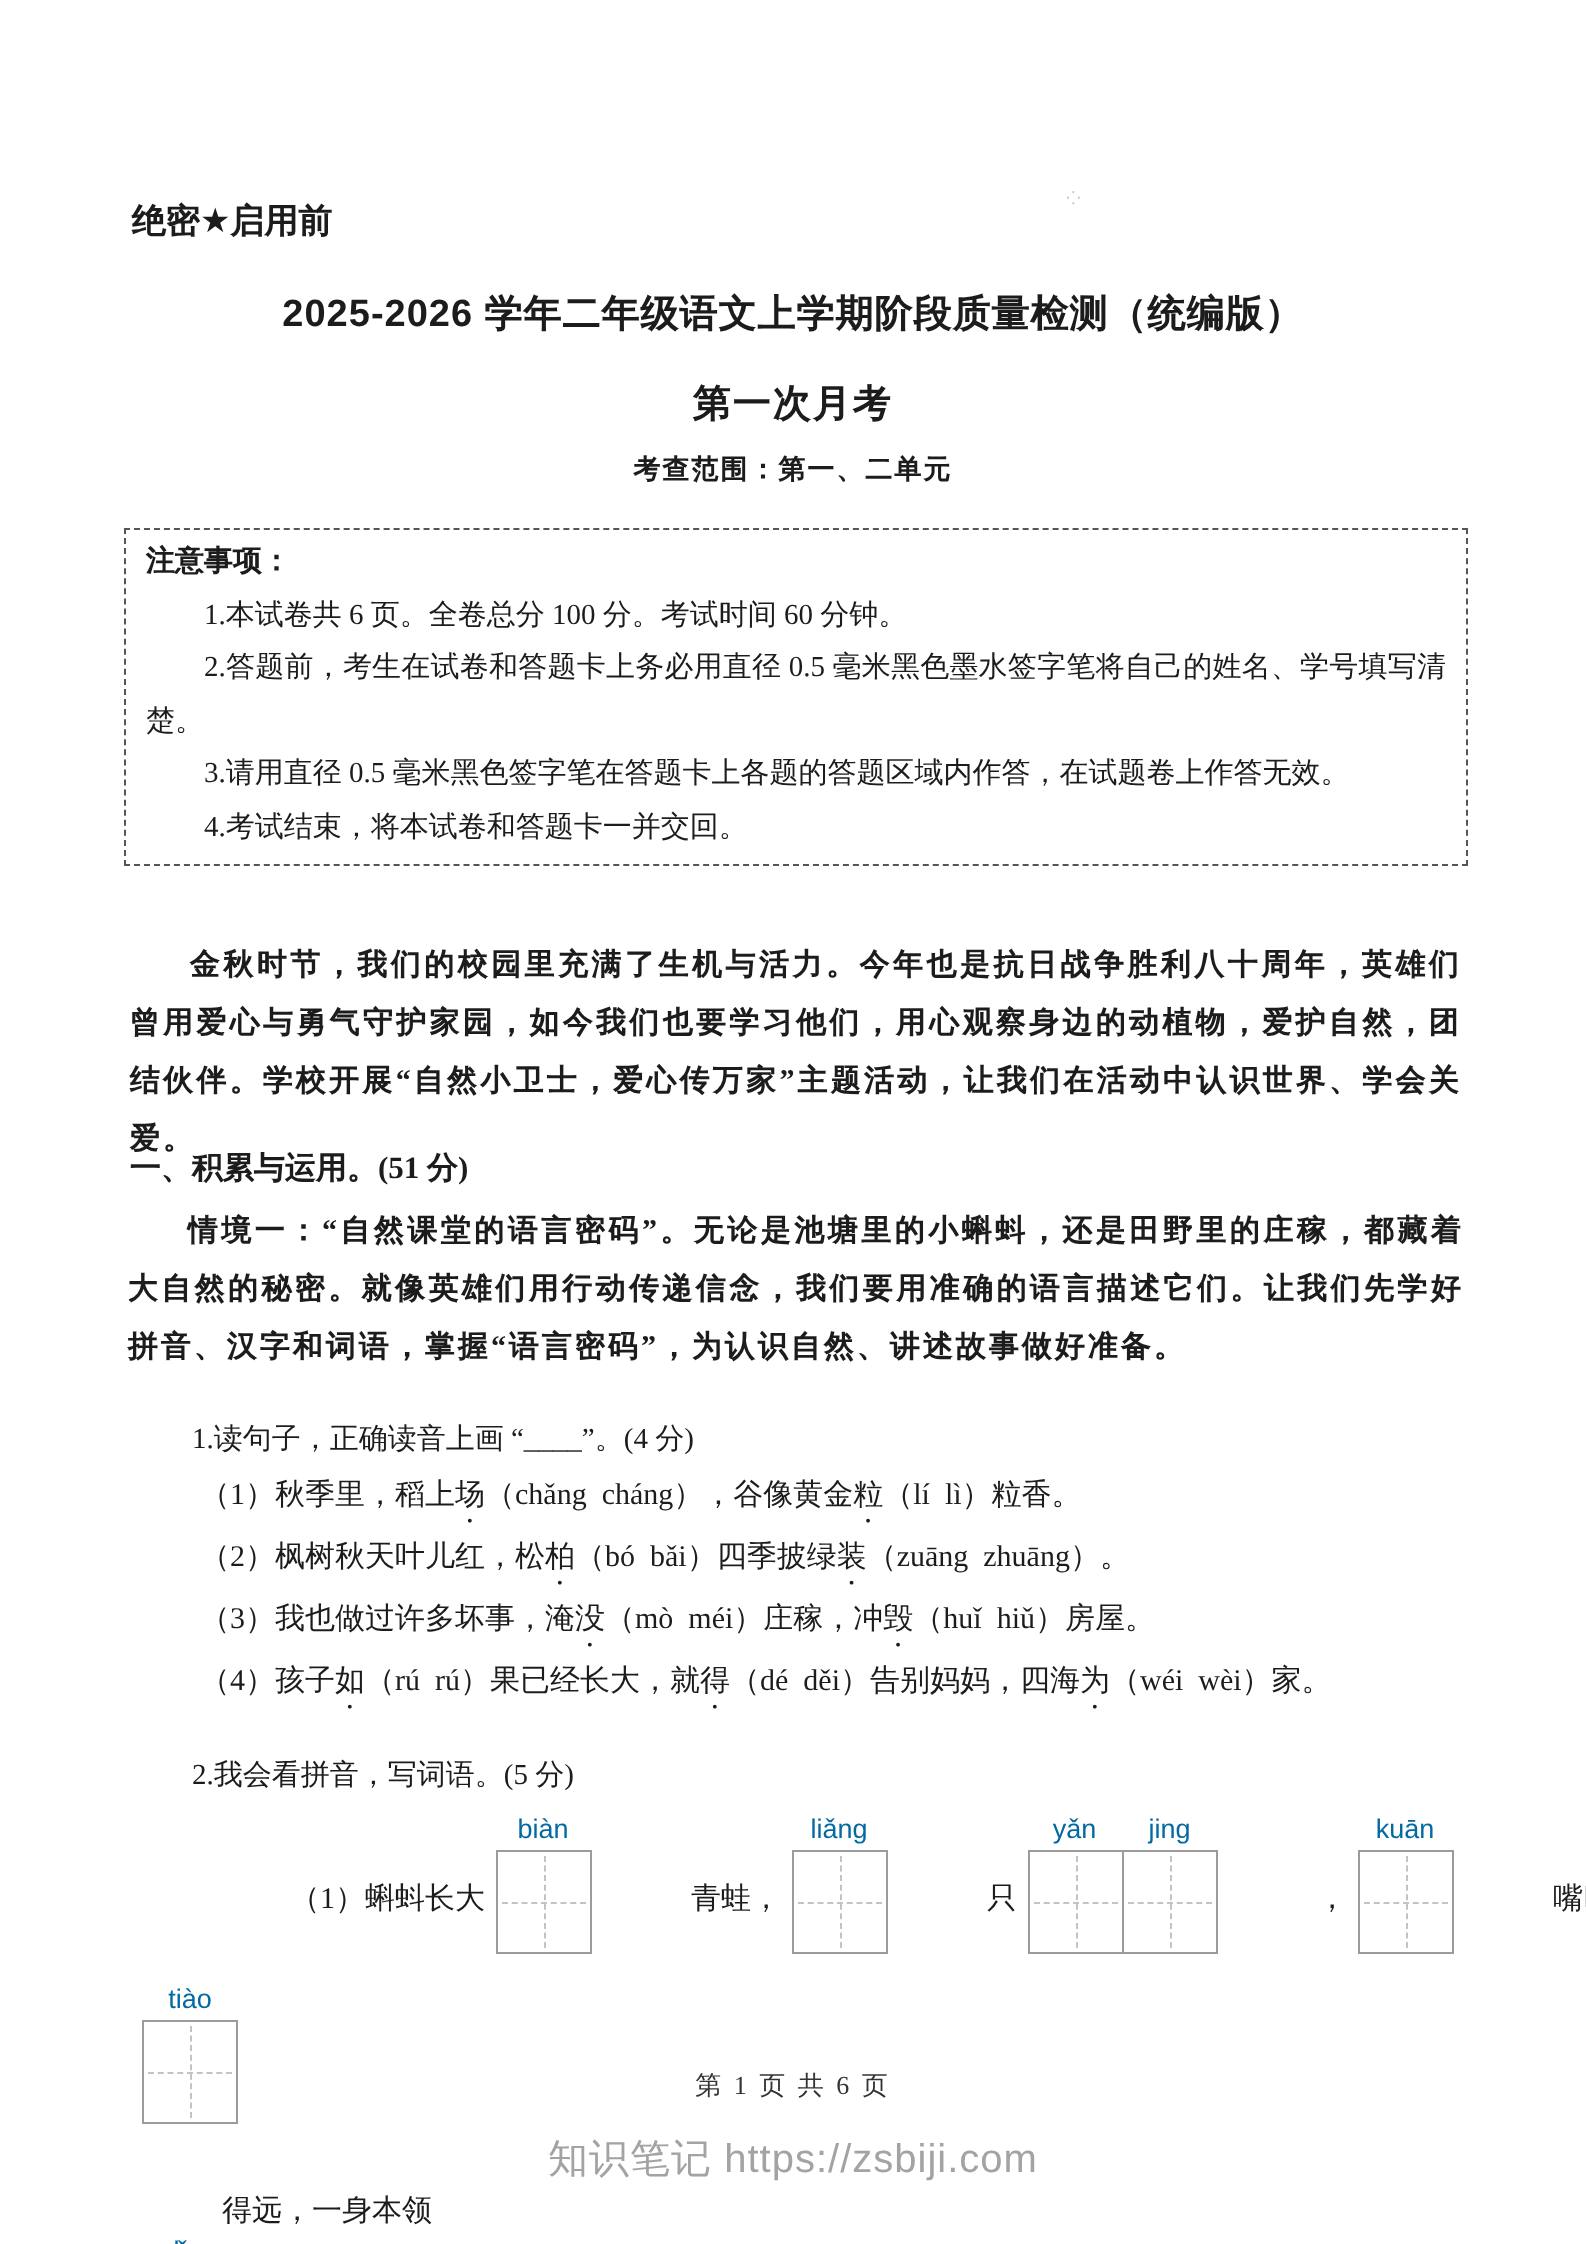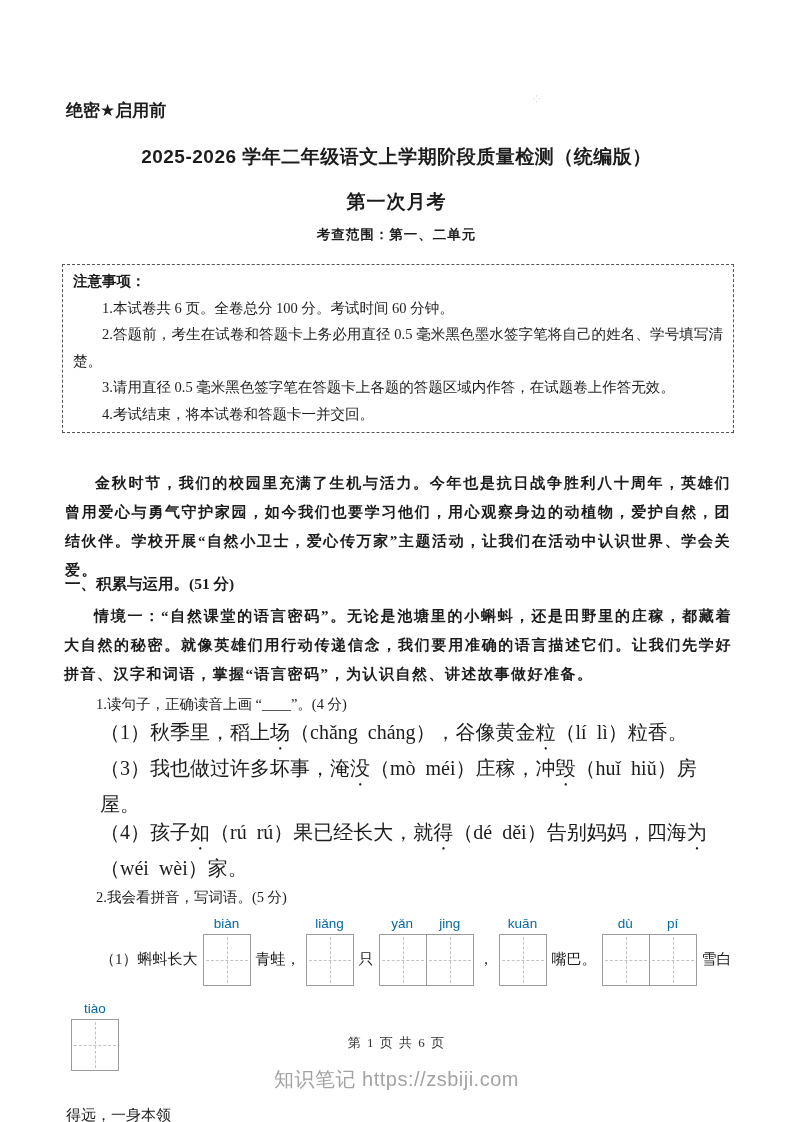--- a/index.html
+++ b/index.html
@@ -33,42 +33,42 @@
     left:48px;top:452px;width:666px;font-size:15px;line-height:29px;
     text-indent:2em;text-align:justify;margin:17px;
   }
   .sec-heading{left:65px;top:574px;font-size:15.5px;font-weight:bold;}
   .scenario{
     left:64px;top:602px;width:668px;font-size:15px;line-height:29px;
     text-indent:2em;text-align:justify;margin:0;
   }
 
   .questions{left:64px;top:690px;width:672px;}
-  .q-stem{margin:0 0 0 32px;font-size:14.5px;line-height:28.2px;white-space:pre-wrap;}
-  .q-item{margin:0 0 0 36px;font-size:20px;line-height:28.2px;white-space:pre-wrap;}
+  .q-stem{margin:16px 0 0 32px;font-size:14.5px;line-height:28.2px;white-space:pre-wrap;}
+  .q-item{margin:0 0 0 36px;font-size:15px;line-height:28.2px;white-space:pre-wrap;}
   .dot-under{
     -webkit-text-emphasis:filled dot #1c1c1c;
     -webkit-text-emphasis-position:under right;
     text-emphasis:filled dot #1c1c1c;
     text-emphasis-position:under right;
   }
 
   .fill-line{display:flex;align-items:flex-start;flex-wrap:nowrap;}
   .fill-line1{margin:4px 0 0 36px;}
   .fill-line2{margin:14px 0 0 2px;flex-direction:column;}
   .wg{display:flex;flex-direction:column;margin:0 5px;flex:none;}
   .pys{display:flex;width:100%;}
   .py{flex:1;text-align:center;font-family:"Liberation Sans","DejaVu Sans",sans-serif;
       font-size:13.5px;height:19px;line-height:17px;color:#0369a1;}
   .cells{display:flex;}
   .cell{width:46px;height:50px;border:1px solid #9b9b9b;position:relative;background:#fff;flex:none;}
   .cell + .cell{margin-left:-1px;}
   .cell::before{content:"";position:absolute;left:2px;right:2px;top:50%;border-top:1px dashed #c3c3c3;}
   .cell::after{content:"";position:absolute;top:2px;bottom:2px;left:50%;border-left:1px dashed #c3c3c3;}
-  .ftext{font-size:15px;line-height:22px;margin-top:33px;flex:none;white-space:pre;}
+  .ftext{font-size:15px;line-height:22px;margin-top:33px;flex:none;white-space:pre;margin-left:45px;}
 
   .page-num{top:1034px;font-size:13px;letter-spacing:1.5px;color:#333;}
   .watermark{
     top:1066px;font-family:"Liberation Sans","DejaVu Sans",sans-serif;
     font-size:20px;color:#a3a3a3;letter-spacing:0.5px;
   }
 </style>
 </head>
 <body>
 
@@ -88,20 +88,21 @@
 
 <p class="abs intro kai">金秋时节，我们的校园里充满了生机与活力。今年也是抗日战争胜利八十周年，英雄们曾用爱心与勇气守护家园，如今我们也要学习他们，用心观察身边的动植物，爱护自然，团结伙伴。学校开展“自然小卫士，爱心传万家”主题活动，让我们在活动中认识世界、学会关爱。</p>
 
 <div class="abs sec-heading">一、积累与运用。(51 分)</div>
 
 <p class="abs scenario kai">情境一：“自然课堂的语言密码”。无论是池塘里的小蝌蚪，还是田野里的庄稼，都藏着大自然的秘密。就像英雄们用行动传递信念，我们要用准确的语言描述它们。让我们先学好拼音、汉字和词语，掌握“语言密码”，为认识自然、讲述故事做好准备。</p>
 
 <div class="abs questions">
   <p class="q-stem">1.读句子，正确读音上画 “____”。(4 分)</p>
   <p class="q-item">（1）秋季里，稻上<span class="dot-under">场</span>（chǎng  cháng），谷像黄金<span class="dot-under">粒</span>（lí  lì）粒香。</p>
+  <p class="q-item">（2）枫树秋天叶儿红，松<span class="dot-under">柏</span>（bó  bǎi）四季披绿<span class="dot-under">装</span>（zuāng  zhuāng）。</p>
   <p class="q-item">（3）我也做过许多坏事，淹<span class="dot-under">没</span>（mò  méi）庄稼，冲<span class="dot-under">毁</span>（huǐ  hiǔ）房屋。</p>
   <p class="q-item">（4）孩子<span class="dot-under">如</span>（rú  rú）果已经长大，就<span class="dot-under">得</span>（dé  děi）告别妈妈，四海<span class="dot-under">为</span>（wéi  wèi）家。</p>
   <p class="q-stem">2.我会看拼音，写词语。(5 分)</p>
   <div class="fill-line fill-line1">
       <span class="ftext">（1）蝌蚪长大</span>
       <div class="wg">
         <div class="pys">
           <div class="py">biàn</div>
         </div>
         <div class="cells">

